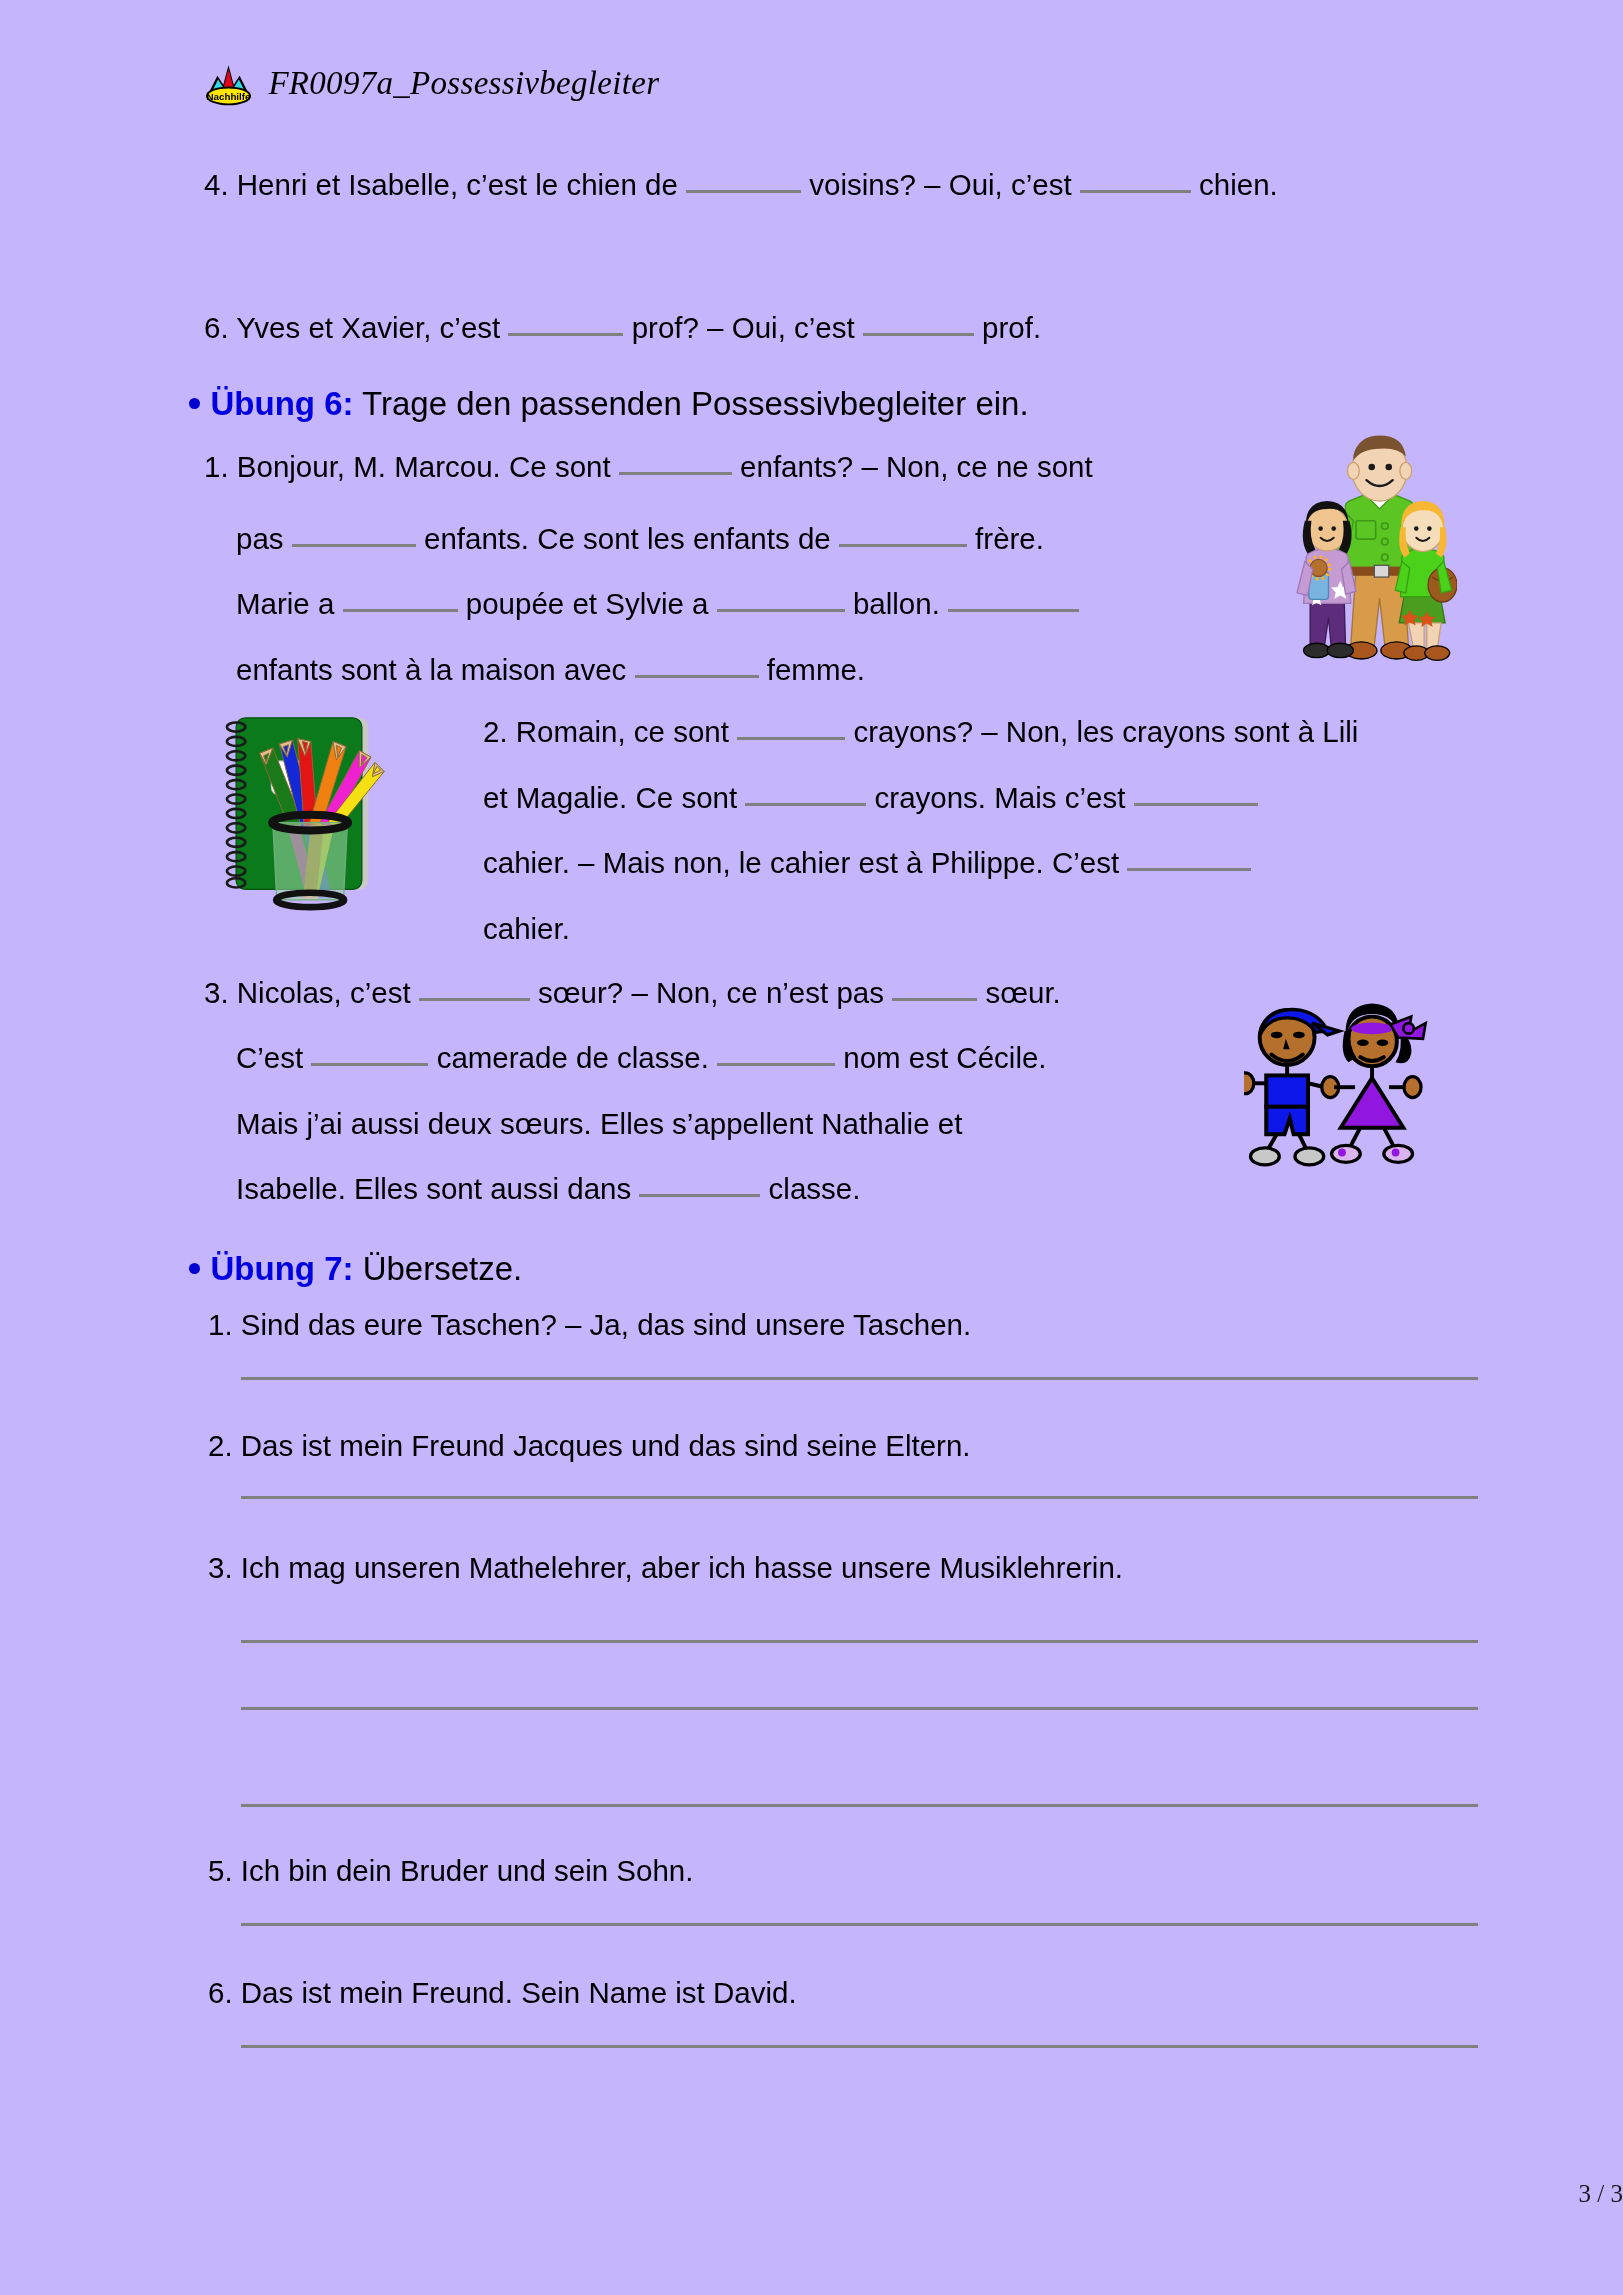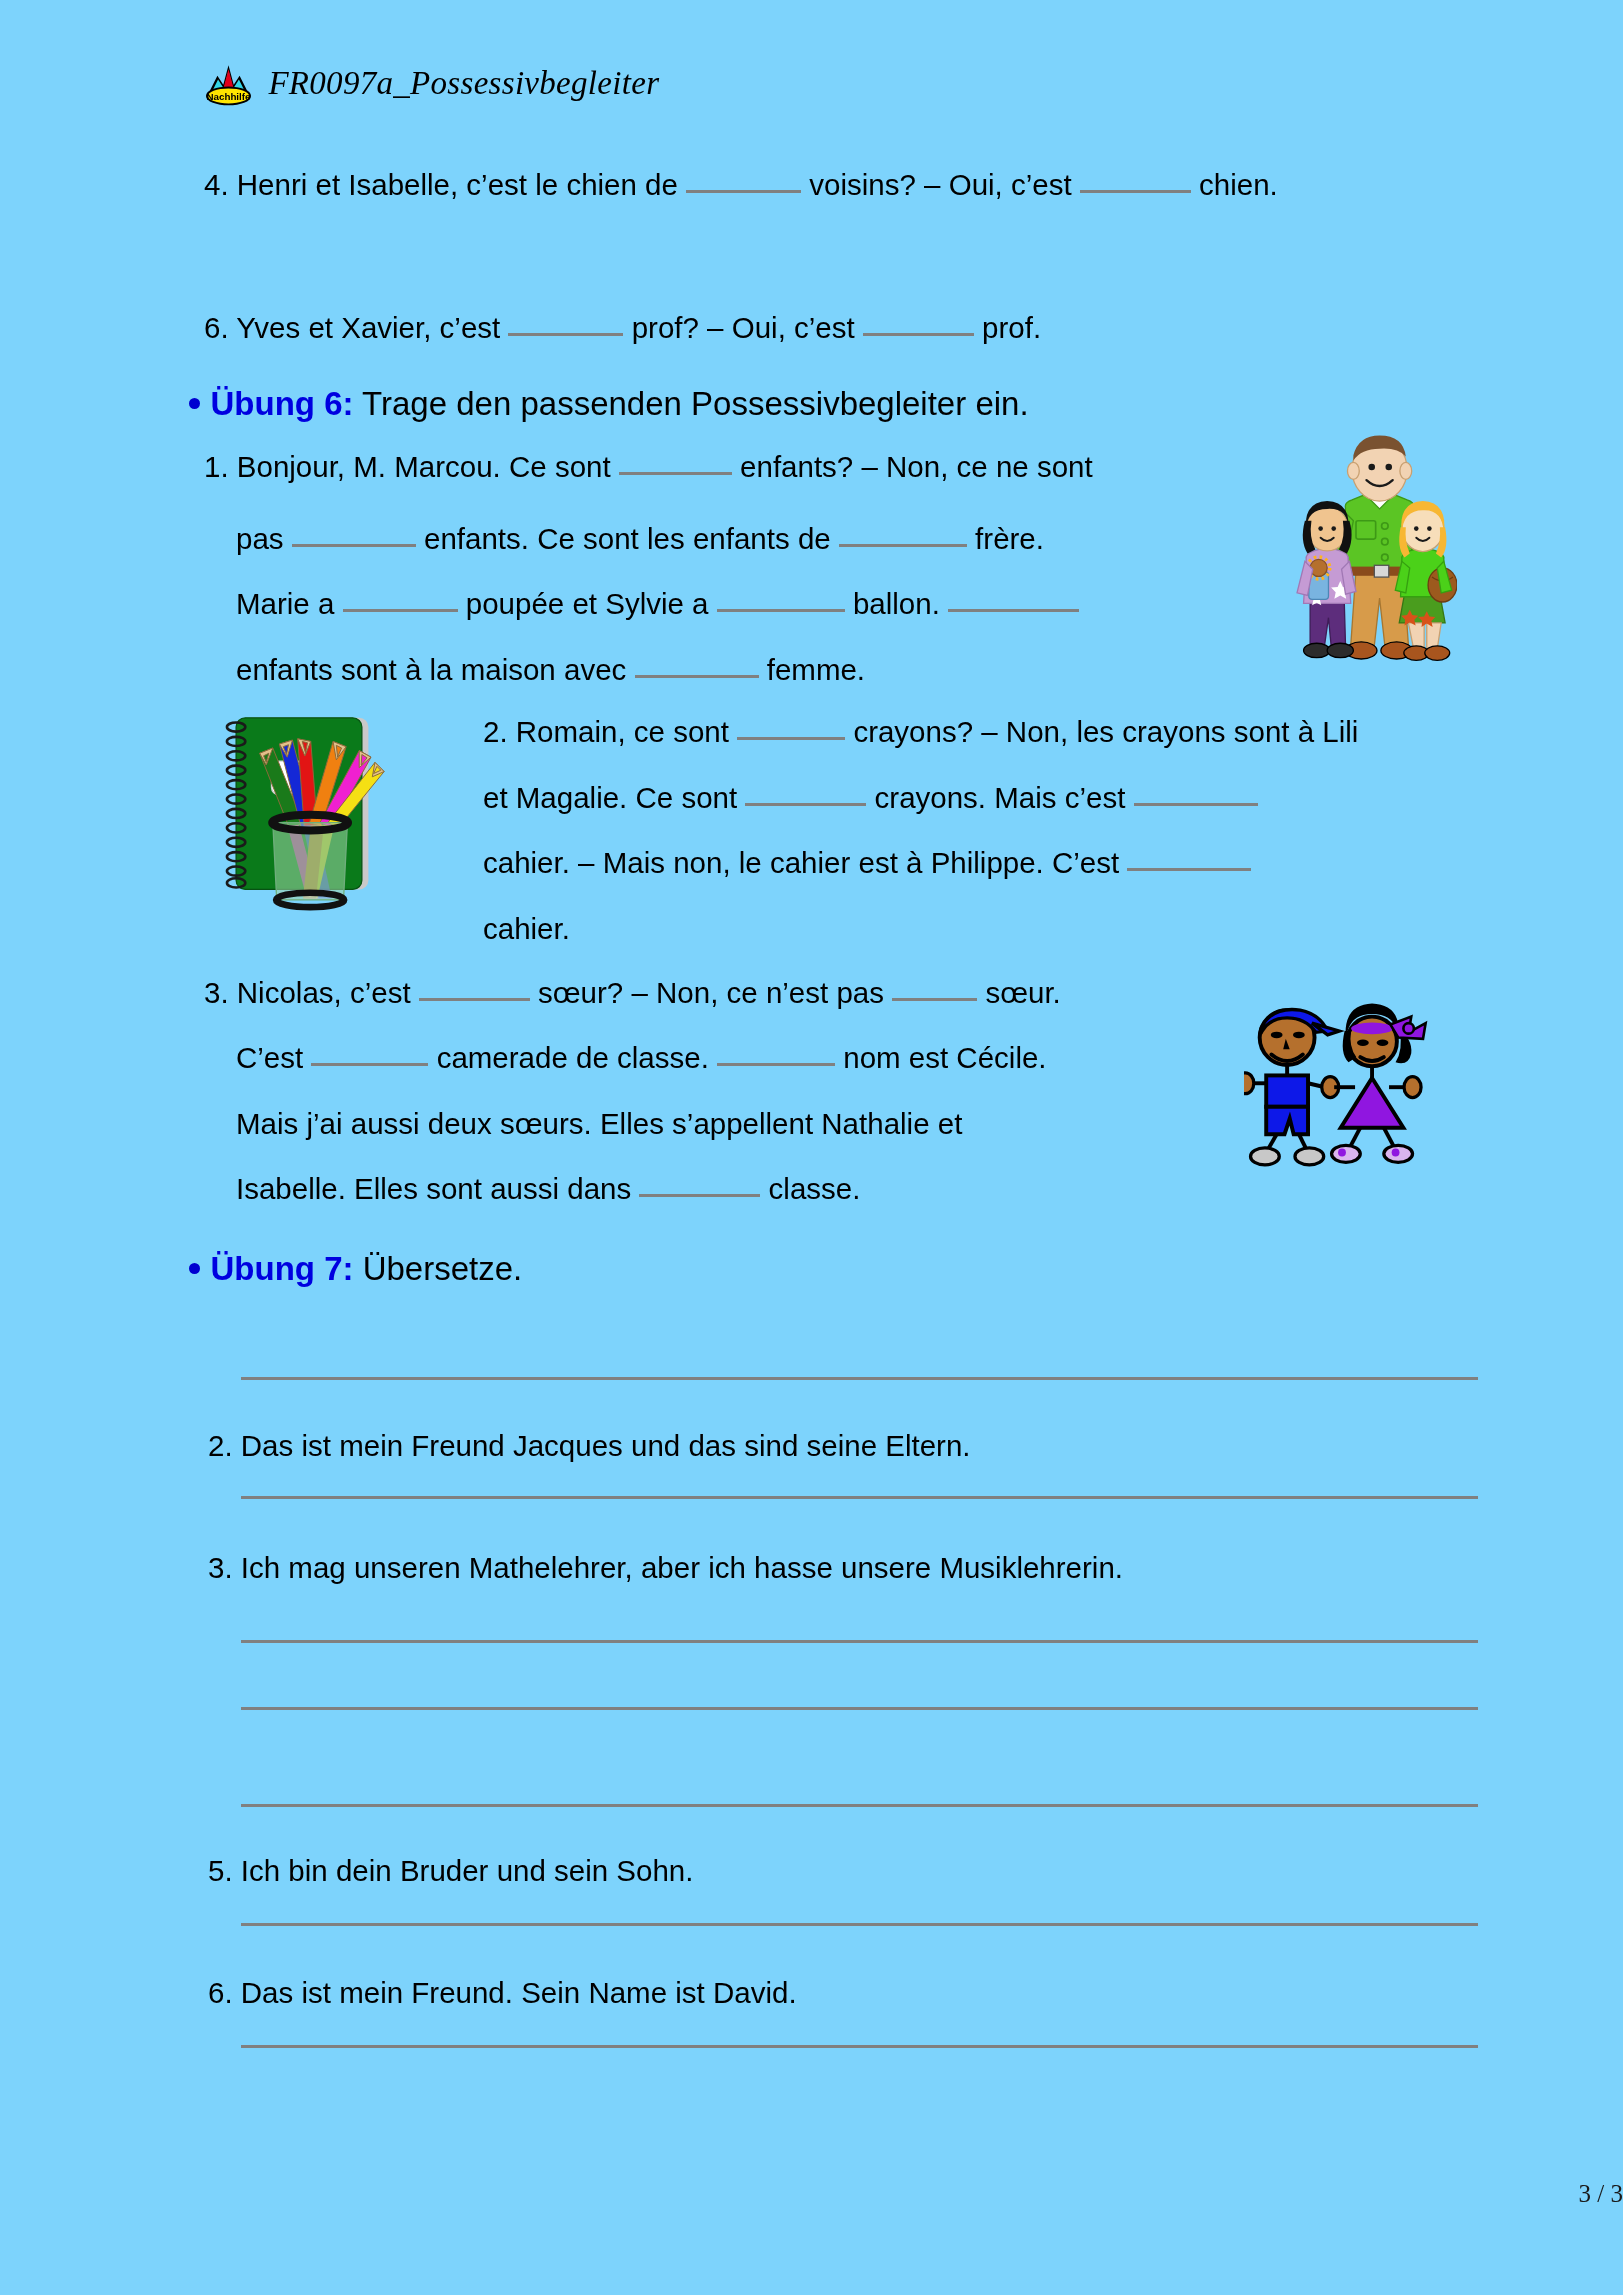--- a/index.html
+++ b/index.html
@@ -7,21 +7,21 @@
     padding: 0;
     background: #ffffff;
   }
   body {
     font-family: "Liberation Sans", sans-serif;
   }
   .page {
     position: relative;
     width: 1623px;
     height: 2295px;
-    background: #7dd3fc;
+    background: #c4b5fd;
     overflow: hidden;
   }
 
   
   .header {
     position: absolute;
     left: 203px;
     top: 60px;
     display: flex;
     align-items: center;
@@ -418,20 +418,24 @@
       <circle cx="150" cy="256" r="6" fill="#9016e0"></circle>
       <circle cx="232" cy="256" r="6" fill="#9016e0"></circle>
     </svg>
   </div>
 
   <div class="ex-head" style="left:189px; top:1250px;">
     <span class="ex-bullet"></span><span class="ex-label">Übung 7:</span>
     <span>Übersetze.</span>
   </div>
 
+  <div class="line" style="left:208px; top:1310px;">
+    <span>1.</span>
+    <span>Sind das eure Taschen? – Ja, das sind unsere Taschen.</span>
+  </div>
   <div class="answer-rule" style="left:241px; top:1377px; width:1237px;"></div>
 
   <div class="line" style="left:208px; top:1431px;">
     <span>2.</span>
     <span>Das ist mein Freund Jacques und das sind seine Eltern.</span>
   </div>
   <div class="answer-rule" style="left:241px; top:1496px; width:1237px;"></div>
 
   <div class="line" style="left:208px; top:1553px;">
     <span>3.</span>

